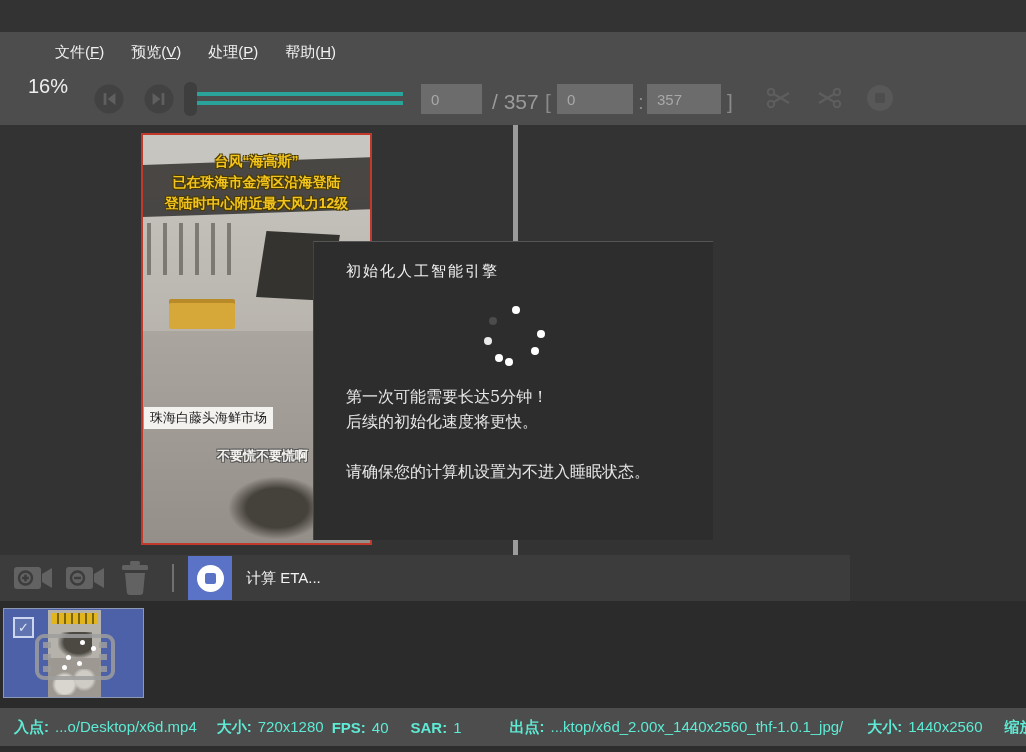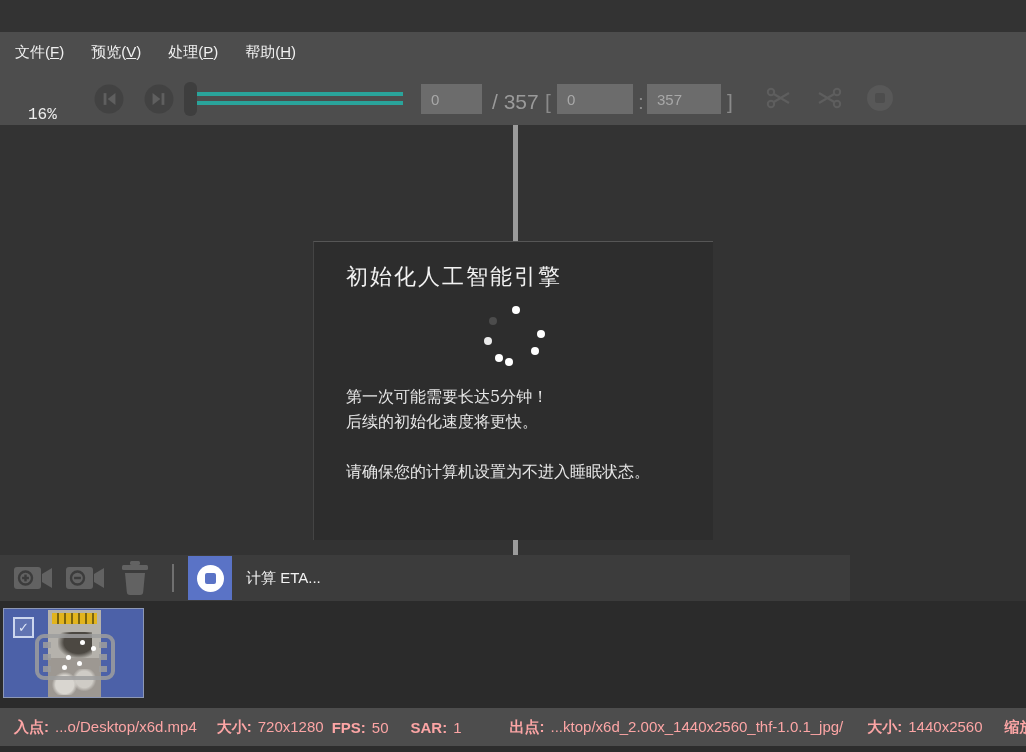--- a/index.html
+++ b/index.html
@@ -8,27 +8,27 @@
   .app { position:absolute; inset:0; width:1026px; height:752px; }
 
   
   .titlebar { position:absolute; left:0; top:0; width:1026px; height:32px; background:#ffffff; display:flex; align-items:center; }
   .logo { width:19px; height:19px; margin-left:11px; flex:0 0 auto; }
   .apptitle { margin-left:9px; font-size:14px; color:#111; }
   .wincontrols { position:absolute; right:0; top:0; height:32px; display:flex; }
   .winbtn { width:46px; height:32px; display:flex; align-items:center; justify-content:center; font-size:14px; color:#222; background:transparent; border:0; cursor:default; font-family:"DejaVu Sans", sans-serif; }
 
   
-  .menubar { position:absolute; left:0; top:32px; width:1026px; height:40px; background:#4d4d4d; display:flex; align-items:center; color:#f0f0f0; font-size:15px; }
+  .menubar { position:absolute; left:0; top:32px; width:1026px; height:40px; background:#4d4d4d; display:flex; align-items:center; color:#f0f0f0; font-size:15px;padding-left:40px; }
   .menuitem { padding:6px 12px; margin-left:3px; cursor:default; }
   .menuitem u { text-decoration:underline; }
 
   
   .toolbar { position:absolute; left:0; top:72px; width:1026px; height:53px; background:#4d4d4d; }
-  .zoomlvl { position:absolute; left:28px; top:34px; color:#eee; font-size:16px;font-family:Liberation Mono, monospace; } 
+  .zoomlvl { position:absolute; left:28px; top:3px; color:#eee; font-size:20px; } 
   .slider-handle { position:absolute; left:184px; top:10px; width:13px; height:34px; background:#3e3e3e; border-radius:6px; }
   .slider-track { position:absolute; left:197px; top:20px; width:206px; height:13px; }
   .slider-track .bar { position:absolute; left:0; width:206px; height:4px; background:#2aa49b; }
   .bar.t { top:0; } .bar.b { bottom:0; }
   .framebox { position:absolute; top:12px; height:30px; background:#6c6c6c; border:0; color:#a8a8a8; font-size:15px; padding-left:10px; font-family:"Liberation Sans", sans-serif; }
   .tb-text { position:absolute; top:18px; color:#9a9a9a; font-size:21px; }
   .tb-icon { position:absolute; top:11px; width:30px; height:30px; }
 
   
   .main { position:absolute; left:0; top:125px; width:1026px; height:430px; background:#333; }
@@ -45,21 +45,21 @@
   .v-blob { position:absolute; left:86px; bottom:4px; width:96px; height:62px; background:radial-gradient(ellipse at center, #45413b 0 45%, transparent 72%); }
   .v-caption { position:absolute; left:0; top:16px; width:100%; text-align:center; z-index:3;
       color:#f2c41d; font-weight:bold; font-size:14px; line-height:21px;
       text-shadow:1px 1px 0 #4a3a00, -1px 1px 0 #4a3a00, 1px -1px 0 #4a3a00, -1px -1px 0 #4a3a00; }
   .v-loc { position:absolute; left:1px; top:272px; background:#f3f2ef; color:#1a1a1a; font-size:13px; padding:2px 6px; z-index:3; }
   .v-sub { position:absolute; left:74px; top:312px; color:#f5f4f1; font-size:13px; font-weight:bold; z-index:3;
       text-shadow:1px 1px 0 #555, -1px 1px 0 #555, 1px -1px 0 #555, -1px -1px 0 #555; }
 
   
   .dialog { position:absolute; left:313px; top:116px; width:400px; height:299px; background:#2d2d2d; border-top:1px solid #565656; border-left:1px solid #444; z-index:5; font-family:"DejaVu Serif", serif; }
-  .dlg-title { position:absolute; left:32px; top:20px; font-size:22px; color:#f2f2f2; letter-spacing:2px; }
+  .dlg-title { position:absolute; left:32px; top:20px; font-size:15px; color:#f2f2f2; letter-spacing:2px; }
   .dlg-body { position:absolute; left:32px; top:142px; font-size:16px; color:#e6e6e6; line-height:25px; }
   .dlg-gap { height:25px; }
   .spin-dot { position:absolute; width:8px; height:8px; border-radius:50%; background:#fff; }
 
   
   .processbar { position:absolute; left:0; top:555px; width:850px; height:46px; background:#3c3c3c; }
   .pb-icon { position:absolute; top:8px; }
   .pb-divider { position:absolute; left:172px; top:9px; width:2px; height:28px; background:#707070; }
   .pb-stop { position:absolute; left:188px; top:1px; width:44px; height:44px; background:#5a73c6; border:0; display:flex; align-items:center; justify-content:center; }
   .pb-stop .ring { width:27px; height:27px; border-radius:50%; background:#fff; display:flex; align-items:center; justify-content:center; }
@@ -74,21 +74,21 @@
   .mini .cap { position:absolute; left:4px; top:3px; width:45px; height:11px; background:repeating-linear-gradient(90deg,#e2b41e 0 5px, #7a6410 5px 7px); filter:blur(.6px); }
   .mini .dark { position:absolute; left:10px; top:22px; width:34px; height:26px; background:radial-gradient(ellipse at 60% 40%, #4c4842 0 50%, transparent 75%); }
   .mini .swirl { position:absolute; left:2px; bottom:2px; width:49px; height:26px; background:radial-gradient(circle at 30% 60%, #d9d6d0 0 24%, transparent 34%), radial-gradient(circle at 70% 40%, #cfccc6 0 22%, transparent 32%); }
   .film { position:absolute; left:31px; top:25px; width:80px; height:46px; border:4px solid rgba(158,158,158,.85); border-radius:9px; }
   .film .holes { position:absolute; top:4px; bottom:4px; width:8px; display:flex; flex-direction:column; justify-content:space-between; }
   .film .holes.l { left:4px; } .film .holes.r { right:4px; }
   .film .holes i { display:block; width:8px; height:6px; background:rgba(158,158,158,.85); }
   .mini-dot { position:absolute; width:5px; height:5px; border-radius:50%; background:#fff; z-index:3; }
 
   
-  .statusbar { position:absolute; left:0; top:708px; width:1026px; height:38px; background:#4d4d4d; display:flex; align-items:center; padding-left:14px; color:#fca5a5; font-size:15px; }
+  .statusbar { position:absolute; left:0; top:708px; width:1026px; height:38px; background:#4d4d4d; display:flex; align-items:center; padding-left:14px; color:#5eead4; font-size:15px; }
   .sb-pair { white-space:nowrap; }
   .sb-pair b { font-weight:bold; margin-right:6px; }
   .bottomstrip { position:absolute; left:0; top:746px; width:1026px; height:6px; background:#2d2d2d; }
 
   svg { display:block; }
 </style>
 </head>
 <body>
 
 <div class="app">
@@ -143,20 +143,36 @@
     </svg>
     <svg class="tb-icon" style="left:865px;" width="30" height="30" viewBox="0 0 30 30">
       <circle cx="15" cy="15" r="13" fill="#585858"></circle>
       <rect x="10" y="10" width="10" height="10" rx="2" fill="#4d4d4d"></rect>
     </svg>
   </div>
 
   <div class="main">
     <div class="split-divider"></div>
 
+    <div class="video">
+      <div class="v-sky"></div>
+      <div class="v-beam"></div>
+      <div class="v-truss"></div>
+      <div class="v-hang"></div>
+      <div class="v-truck"></div>
+      <div class="v-water"></div>
+      <div class="v-blob"></div>
+      <div class="v-caption">
+        <div>台风“海高斯”</div>
+        <div>已在珠海市金湾区沿海登陆</div>
+        <div>登陆时中心附近最大风力12级</div>
+      </div>
+      <div class="v-loc">珠海白藤头海鲜市场</div>
+      <div class="v-sub">不要慌不要慌啊</div>
+    </div>
 
     <div class="dialog">
       <div class="dlg-title">初始化人工智能引擎</div>
       <div>
         <span class="spin-dot" style="left:198px; top:64px;"></span>
         <span class="spin-dot" style="left:223px; top:88px;"></span>
         <span class="spin-dot" style="left:217px; top:105px;"></span>
         <span class="spin-dot" style="left:191px; top:116px;"></span>
         <span class="spin-dot" style="left:181px; top:112px;"></span>
         <span class="spin-dot" style="left:170px; top:95px; opacity:.9;"></span>
@@ -223,21 +239,21 @@
       <span class="mini-dot" style="left:87px; top:37px;"></span>
       <span class="mini-dot" style="left:62px; top:46px;"></span>
       <span class="mini-dot" style="left:73px; top:52px;"></span>
       <span class="mini-dot" style="left:58px; top:56px;"></span>
     </div>
   </div>
 
   <div class="statusbar">
     <span class="sb-pair" style="margin-right:20px;"><b>入点:</b><span>...o/Desktop/x6d.mp4</span></span>
     <span class="sb-pair" style="margin-right:8px;"><b>大小:</b><span>720x1280</span></span>
-    <span class="sb-pair" style="margin-right:22px;"><b>FPS:</b><span>50</span></span>
+    <span class="sb-pair" style="margin-right:22px;"><b>FPS:</b><span>40</span></span>
     <span class="sb-pair" style="margin-right:48px;"><b>SAR:</b><span>1</span></span>
     <span class="sb-pair" style="margin-right:24px;"><b>出点:</b><span>...ktop/x6d_2.00x_1440x2560_thf-1.0.1_jpg/</span></span>
     <span class="sb-pair" style="margin-right:22px;"><b>大小:</b><span>1440x2560</span></span>
     <span class="sb-pair"><b>缩放:</b></span>
   </div>
   <div class="bottomstrip"></div>
 
 </div>
 
 </body></html>

